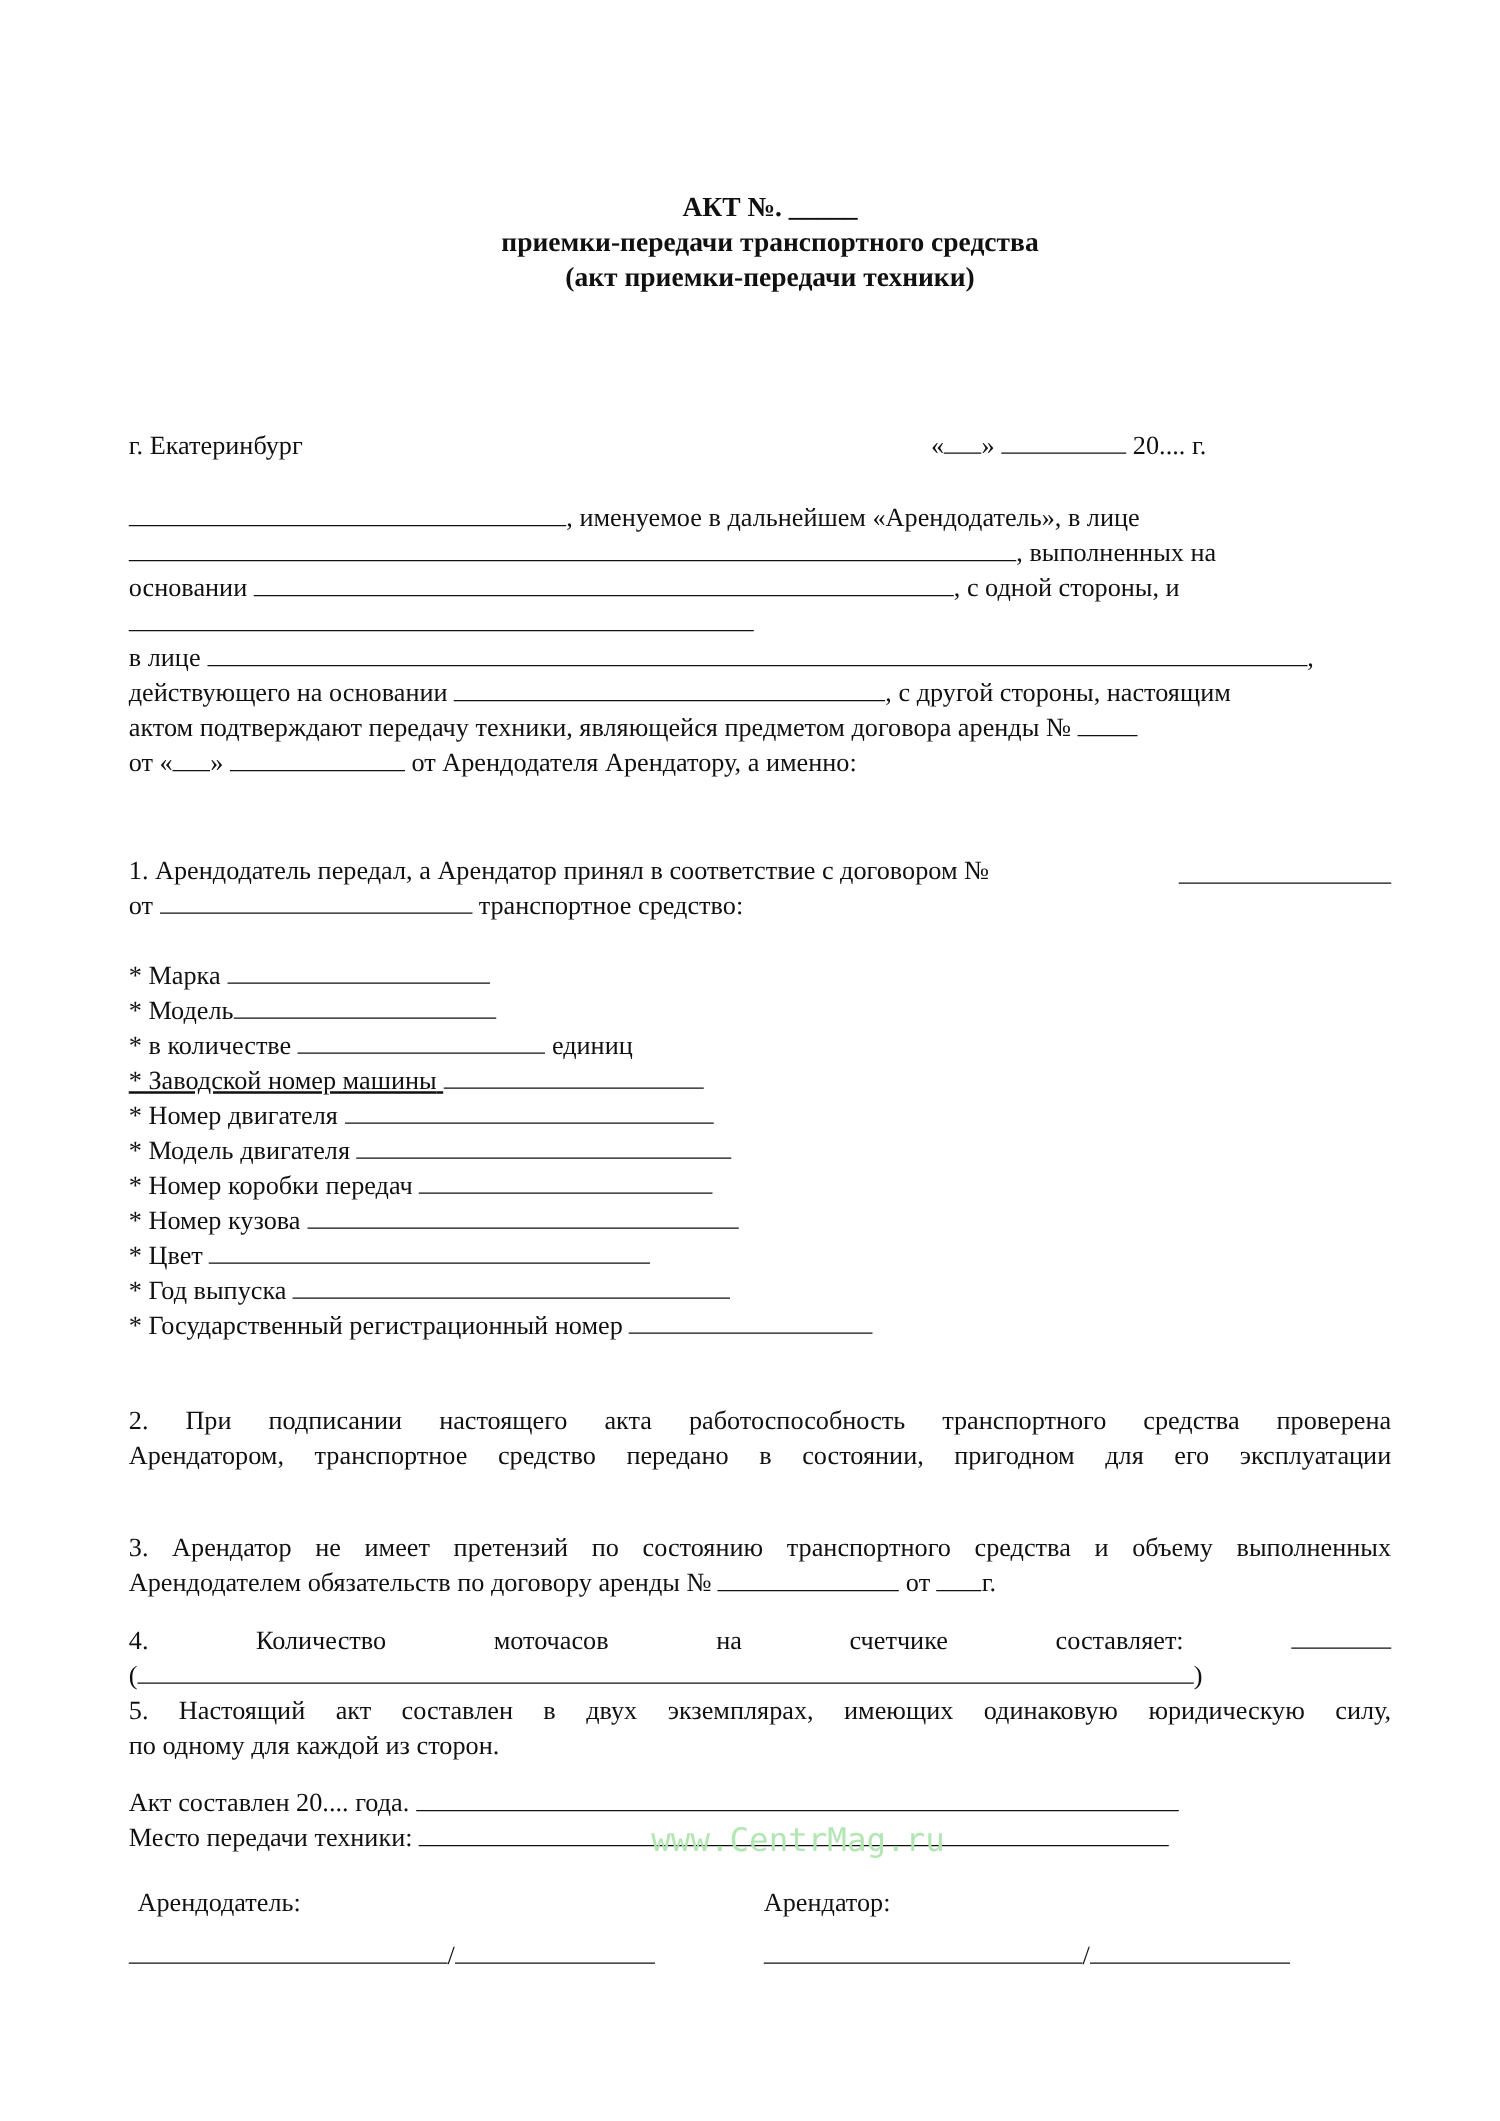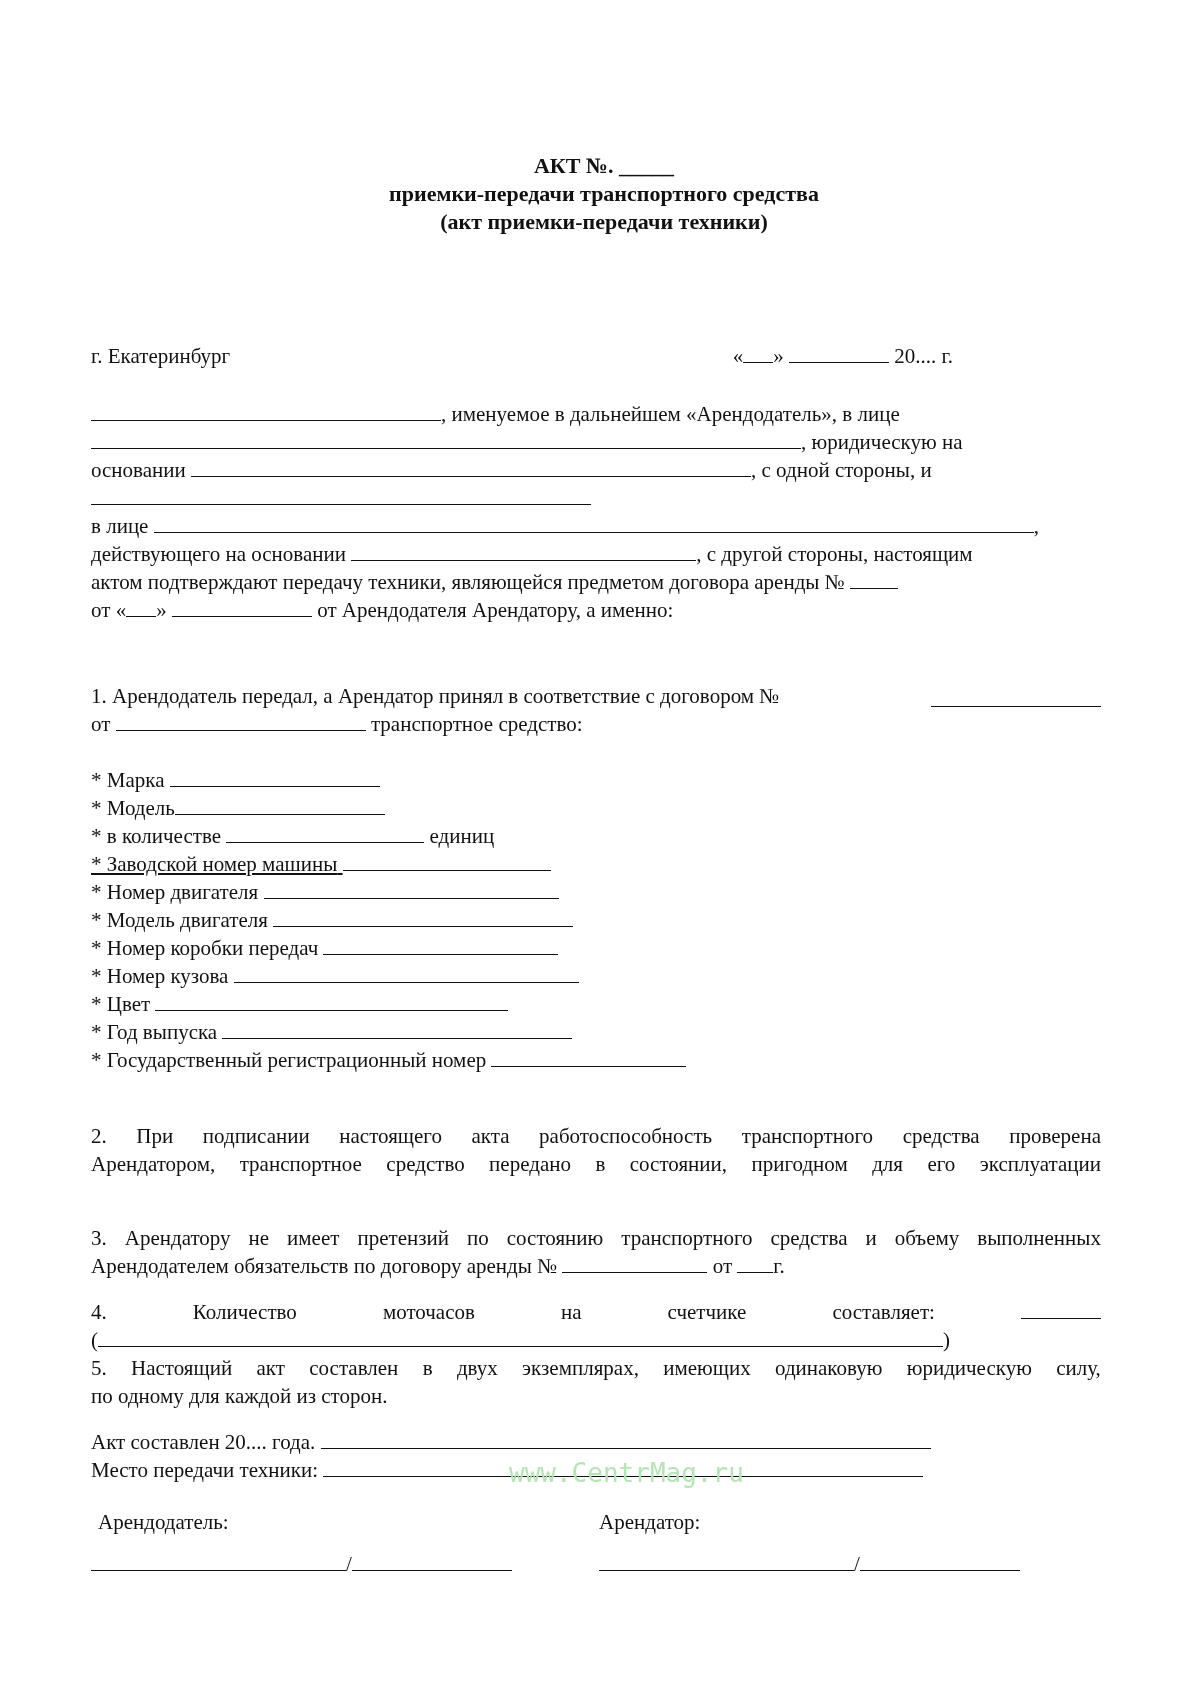--- a/index.html
+++ b/index.html
@@ -1,21 +1,21 @@
 <!DOCTYPE html>
 <html><head>
 <meta charset="utf-8">
 <style>
   html, body { margin: 0; padding: 0; background: #ffffff; }
   body {
     width: 1200px; height: 1697px; position: relative; overflow: hidden;
     font-family: "Liberation Serif", "DejaVu Serif", serif;
     color: #111111;
   }
-  .page { position: absolute; left: 4px; top: 0; width: 1052px; height: 1697px; }
+  .page { position: absolute; left: 16px; top: 0; width: 1052px; height: 1697px; }
   .title-block { position: absolute; top: 152px; left: 0; width: 1200px; text-align: center; font-weight: bold; font-size: 22px; line-height: 28px; }
   .line { position: absolute; left: 87px; font-size: 21px; line-height: 28px; white-space: nowrap; }
   .just { position: absolute; left: 87px; width: 1010px; font-size: 21px; line-height: 28px; text-align: justify; text-align-last: justify; white-space: nowrap; display: flex; justify-content: space-between; }
   .blank { display: inline-block; border-bottom: 1.3px solid #111; height: 20px; vertical-align: baseline; }
   .right { position: absolute; right: 103px; font-size: 21px; line-height: 28px; white-space: nowrap; }
   .watermark { position: absolute; left: 505px; top: 1458px; font-family: "DejaVu Sans Mono", monospace; font-size: 26px; color: #b4e6b4; white-space: nowrap; }
 </style>
 </head>
 <body>
 
@@ -31,21 +31,21 @@
   <div class="right" style="top:342px;">
     <span>«</span><span class="blank" style="width:30px;"></span><span>»</span>
     <span class="blank" style="width:100px;"></span>
     <span>20.... г.</span>
   </div>
 
   <div class="line" style="top:400px;">
     <span class="blank" style="width:350px;"></span><span>, именуемое в дальнейшем «Арендодатель», в лице</span>
   </div>
   <div class="line" style="top:428px;">
-    <span class="blank" style="width:710px;"></span><span>, юридическую на</span>
+    <span class="blank" style="width:710px;"></span><span>, выполненных на</span>
   </div>
   <div class="line" style="top:456px;">
     <span>основании</span>
     <span class="blank" style="width:560px;"></span><span>, с одной стороны, и</span>
   </div>
   <div class="line" style="top:484px;">
     <span class="blank" style="width:500px;"></span>
   </div>
   <div class="line" style="top:512px;">
     <span>в лице</span>
@@ -109,21 +109,21 @@
       <span>в</span>
       <span>состоянии,</span>
       <span>пригодном</span>
       <span>для</span>
       <span>его</span>
       <span>эксплуатации</span>
     </div>
 
   <div class="just" style="top:1224px;" id="s3l1">
       <span>3.</span>
-      <span>Арендатору</span>
+      <span>Арендатор</span>
       <span>не</span>
       <span>имеет</span>
       <span>претензий</span>
       <span>по</span>
       <span>состоянию</span>
       <span>транспортного</span>
       <span>средства</span>
       <span>и</span>
       <span>объему</span>
       <span>выполненных</span>

